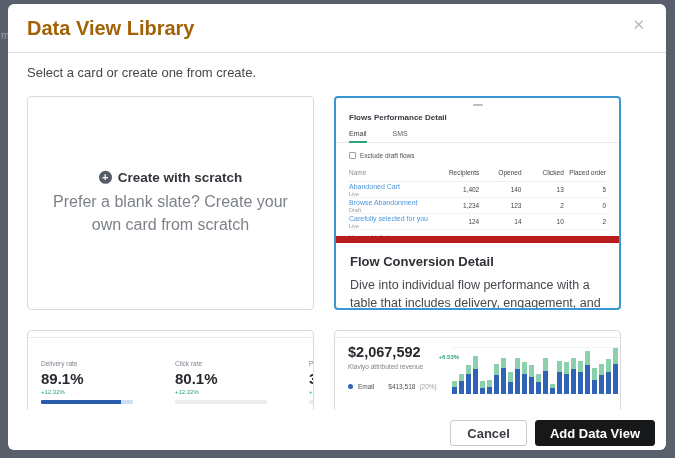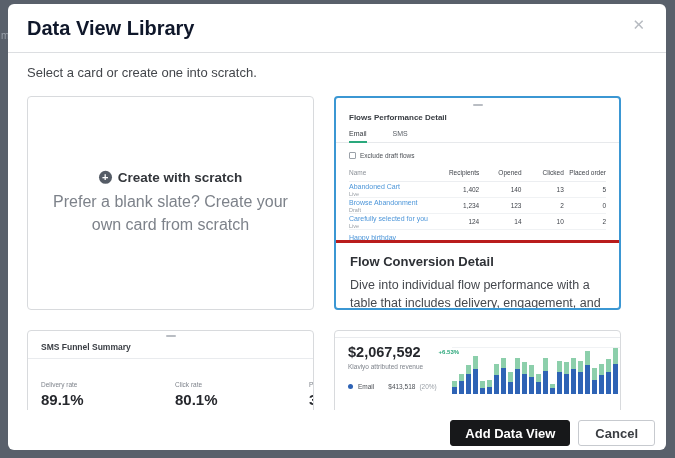--- a/index.html
+++ b/index.html
@@ -4,41 +4,41 @@
 <style>
   * { margin:0; padding:0; box-sizing:border-box; }
   body { font-family:"Liberation Sans", sans-serif; }
   .stage { position:relative; width:675px; height:458px; background:#59606b; overflow:hidden; }
   .bg-text { position:absolute; left:1px; top:30px; font-size:10px; color:#99a0aa; }
 
   .modal { position:absolute; left:8px; top:4px; width:658px; height:446px; background:#ffffff;
            border-radius:6px; overflow:hidden; }
 
   .modal-header { position:relative; height:49px; border-bottom:1px solid #dcdee1; }
-  .modal-title { position:absolute; left:19px; top:13px; font-size:20px; font-weight:600; color:#0f172a; }
+  .modal-title { position:absolute; left:19px; top:13px; font-size:20px; font-weight:600; color:#a16207; }
   .close { position:absolute; right:21px; top:13px; font-size:15px; color:#b7bbc1; cursor:pointer; line-height:1; }
 
   .modal-sub { position:absolute; left:19px; top:61px; font-size:13px; color:#43464b; }
 
   .cards { position:absolute; left:19px; top:92px; width:596px; height:314px; overflow:hidden;
            display:grid; grid-template-columns:287px 287px; grid-auto-rows:214px; gap:20px; }
   .card { background:#fff; border:1px solid #d8dadd; border-radius:4px; position:relative; overflow:hidden; cursor:pointer; }
   .card.selected { border:2px solid #3b97d3; }
 
   
   .create-inner { position:absolute; top:50%; left:50%; transform:translate(-50%,-50%); width:236px; text-align:center; }
   .create-title { display:flex; align-items:center; justify-content:center; gap:6px;
                   font-size:13.5px; font-weight:700; color:#33363b; }
   .plus-circle { width:13px; height:13px; border-radius:50%; background:#555c66; color:#fff;
                  display:inline-flex; align-items:center; justify-content:center;
                  font-size:11px; font-weight:700; line-height:1; }
   .create-desc { margin-top:5px; font-size:16px; color:#7d828a; line-height:1.45; }
 
   
-  .preview { height:145px; border-bottom:3px solid #b91c1c; padding:6px 13px 0; overflow:hidden; }
+  .preview { height:145px; border-bottom:7px solid #b91c1c; padding:6px 13px 0; overflow:hidden; }
   .drag { width:10px; height:2px; background:#b9bdc3; border-radius:1px; margin:0 auto; }
   .p-title { margin-top:7px; font-size:8px; font-weight:700; color:#383c42; }
   .p-tabs { display:flex; gap:26px; margin:8px -13px 0; padding:0 13px; border-bottom:1px solid #e7e9ec; }
   .p-tab { font-size:7px; color:#585d64; padding-bottom:4px; }
   .p-tab.active { border-bottom:2px solid #2aa87c; margin-bottom:-1px; color:#33373d; }
   .p-check { margin-top:9px; display:flex; align-items:center; gap:4px; font-size:6.5px; color:#4b4f55; }
   .cbox { width:7px; height:7px; border:1px solid #9ba1a9; border-radius:1px; background:#fff; }
   .t-head { display:flex; margin-top:10px; padding-bottom:5px; border-bottom:1px solid #eceef1;
             font-size:6.5px; color:#8b9097; }
   .t-row { display:flex; align-items:center; height:16px; border-bottom:1px solid #f0f2f4; }
@@ -61,21 +61,21 @@
   .metric.m1 { left:13px; } .metric.m2 { left:147px; } .metric.m3 { left:281px; }
   .m-label { font-size:6.5px; color:#7e838b; }
   .m-value { margin-top:3px; font-size:15px; font-weight:700; color:#26282d; }
   .m-delta { margin-top:2px; font-size:6px; color:#27a578; }
   .m-bar { margin-top:5px; height:4px; width:92px; background:#ececee; border-radius:1px; position:relative; overflow:hidden; }
   .m-bar.blue { background:#cfe0f6; }
   .m-bar.blue .fill { position:absolute; left:0; top:0; bottom:0; width:87%; background:#2a5cae; }
 
   .conv-body { position:relative; margin-top:6px; height:74px; }
   .conv-left { position:absolute; left:13px; top:0; width:104px; }
-  .big-row { display:flex; align-items:center; gap:18px; }
+  .big-row { display:flex; align-items:flex-end; gap:18px; }
   .big-val { font-size:14.5px; font-weight:700; color:#26282d; }
   .big-delta { font-size:6px; font-weight:700; color:#27a578; }
   .conv-sub { margin-top:3px; font-size:6.5px; color:#7e838b; }
   .legend { margin-top:13px; display:flex; align-items:center; font-size:6.5px; color:#4b4f55; }
   .dot { width:5px; height:5px; border-radius:50%; margin-right:5px; }
   .legend-val { margin-left:14px; }
   .legend-share { color:#9aa0a7; margin-left:4px; }
   .conv-chart { position:absolute; left:117px; top:3px; width:168px; height:47px;
                 display:flex; align-items:flex-end; gap:2px; overflow:hidden;
                 border-top:1px solid #f0f2f4; }
@@ -93,21 +93,21 @@
 <div class="stage">
   <span class="bg-text">m</span>
 
   <div class="modal">
 
     <div class="modal-header">
       <div class="modal-title">Data View Library</div>
       <span class="close">✕</span>
     </div>
 
-    <div class="modal-sub">Select a card or create one into scratch.</div>
+    <div class="modal-sub">Select a card or create one from create.</div>
 
     <div class="cards">
 
       <div class="card">
         <div class="create-inner">
           <div class="create-title">
             <span class="plus-circle">+</span>
             <span>Create with scratch</span>
           </div>
           <div class="create-desc">Prefer a blank slate? Create your own card from scratch</div>
@@ -173,24 +173,20 @@
               <span class="c-num"></span>
           </div>
         </div>
         <div class="card-info">
           <div class="ci-title">Flow Conversion Detail</div>
           <div class="ci-desc">Dive into individual flow performance with a table that includes delivery, engagement, and conversion data.</div>
         </div>
       </div>
 
       <div class="card">
-        <div class="mini-head">
-          <div class="drag"></div>
-          <div class="mini-title">SMS Funnel Summary</div>
-        </div>
         <div class="mini-divider"></div>
         <div class="metrics">
           <div class="metric m1">
             <div class="m-label">Delivery rate</div>
             <div class="m-value">89.1%</div>
             <div class="m-delta">+12.32%</div>
             <div class="m-bar blue">
                 <div class="fill"></div>
               </div>
           </div>
@@ -322,18 +318,18 @@
                 <div class="seg" style="height: 15.95px; background: rgb(140, 207, 171);"></div>
                 <div class="seg" style="height: 30.45px; background: rgb(46, 99, 181);"></div>
               </div>
             </div>
         </div>
       </div>
 
     </div>
 
     <div class="modal-footer">
+      <button class="btn btn-cancel">Cancel</button>
       <button class="btn btn-primary">Add Data View</button>
-      <button class="btn btn-cancel">Cancel</button>
     </div>
 
   </div>
 </div>
 
 </body></html>

